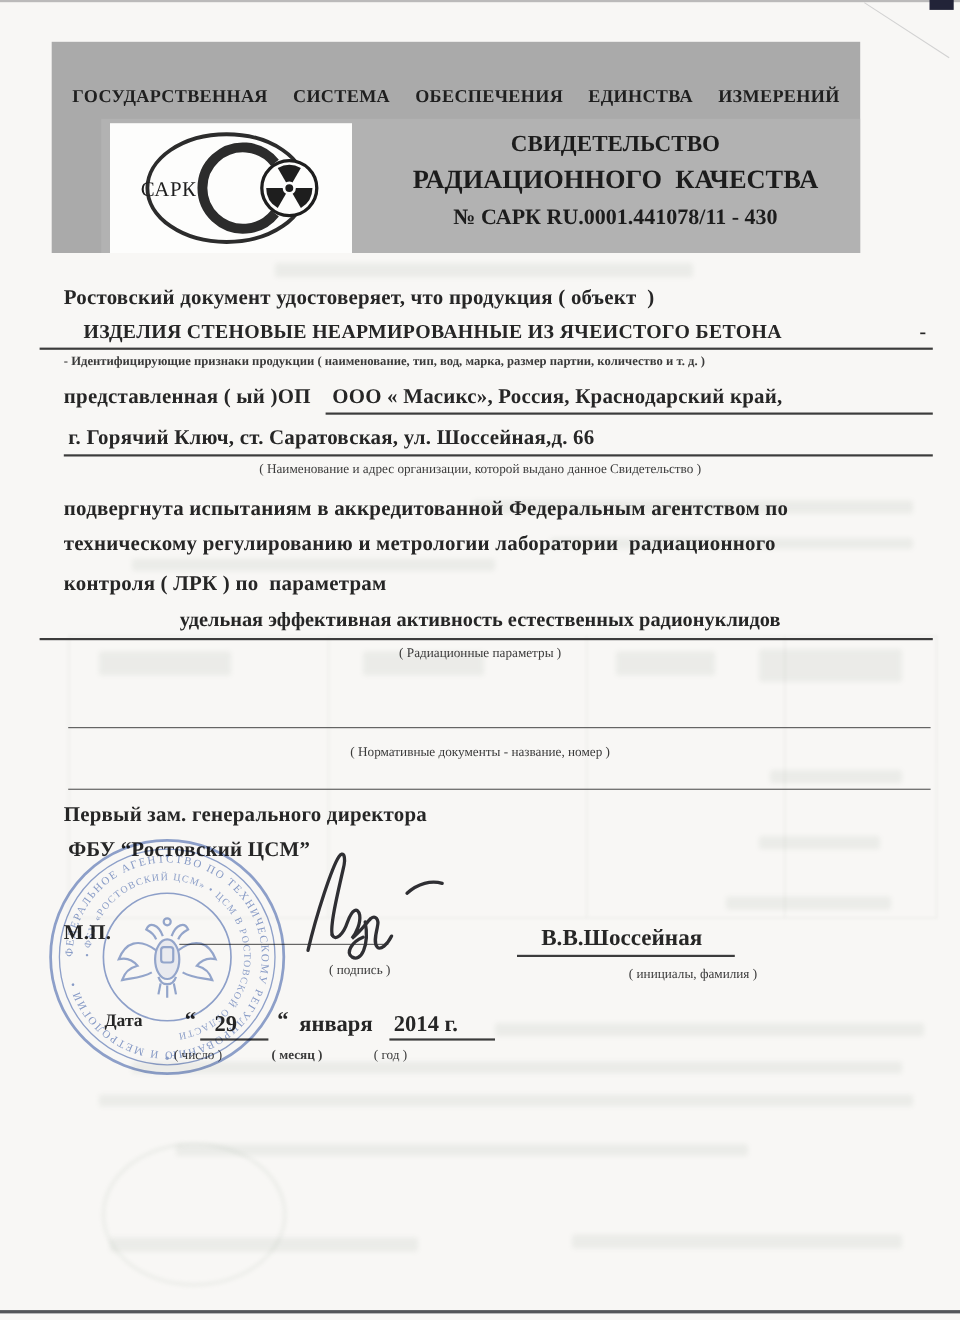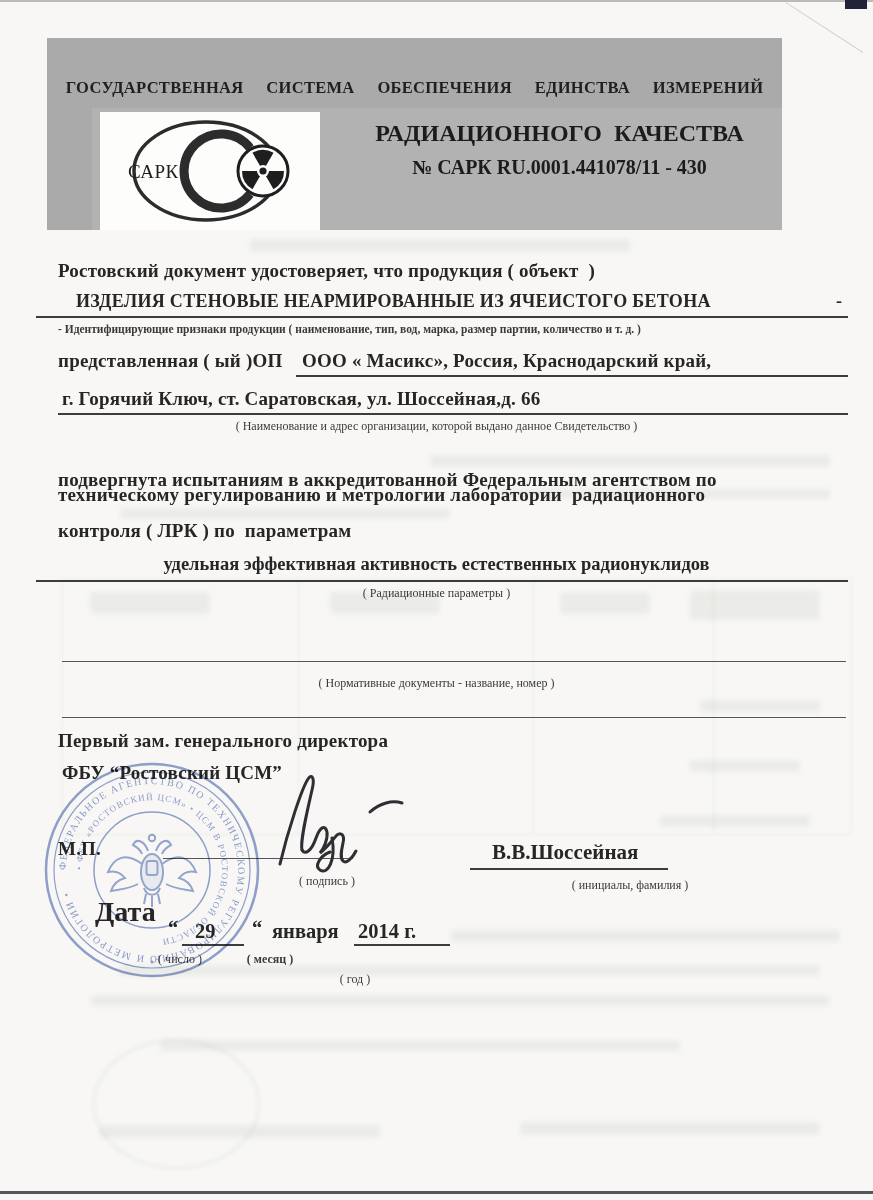--- a/index.html
+++ b/index.html
@@ -89,41 +89,42 @@
             <path d="M163,59 L173.5,40.8 A21,21 0 0 0 152.5,40.8 Z" transform="rotate(240 163 59)"></path>
           </g>
           <circle cx="163" cy="59" r="6" fill="#fdfdfc"></circle>
           <circle cx="163" cy="59" r="3.6" fill="#1e1e1e"></circle>
         </g>
         <text x="28" y="66" font-size="19" fill="#1e1e1e" letter-spacing="0.5">САРК</text>
       </svg>
     </div>
 
     <div class="cert-title">
+      <div class="l1 t">СВИДЕТЕЛЬСТВО</div>
       <div class="l2 t">РАДИАЦИОННОГО  КАЧЕСТВА</div>
       <div class="l3 t">№ САРК RU.0001.441078/11 - 430</div>
     </div>
   </div>
 
   <div class="abs body-line t" style="left:58px;top:260px;">Ростовский документ удостоверяет, что продукция ( объект  )</div>
 
   <div class="abs b t" style="left:76px;top:291px;font-size:18px;letter-spacing:.3px;text-align:right;">ИЗДЕЛИЯ СТЕНОВЫЕ НЕАРМИРОВАННЫЕ ИЗ ЯЧЕИСТОГО БЕТОНА</div>
   <div class="abs b" style="left:836px;top:291px;font-size:18px;">-</div>
   <div class="uline" style="left:36px;top:316px;width:812px;"></div>
   <div class="abs tiny t" style="left:58px;top:323px;">- Идентифицирующие признаки продукции ( наименование, тип, вод, марка, размер партии, количество и т. д. )</div>
 
   <div class="abs body-line t" style="left:58px;top:350px;">представленная ( ый )ОП</div>
   <div class="abs body-line t" style="left:302px;top:350px;">ООО « Масикс», Россия, Краснодарский край,</div>
   <div class="uline" style="left:296px;top:375px;width:552px;"></div>
 
   <div class="abs body-line t" style="left:62px;top:388px;">г. Горячий Ключ, ст. Саратовская, ул. Шоссейная,д. 66</div>
   <div class="uline" style="left:58px;top:413px;width:790px;"></div>
   <div class="abs small t center" style="left:0;top:419px;width:873px;font-weight:normal;">( Наименование и адрес организации, которой выдано данное Свидетельство )</div>
 
-  <div class="abs body-line t" style="left:58px;top:469px;">подвергнута испытаниям в аккредитованной Федеральным агентством по</div>
+  <div class="abs body-line t" style="left:58px;top:452px;">подвергнута испытаниям в аккредитованной Федеральным агентством по</div>
   <div class="abs body-line t" style="left:58px;top:520px;">контроля ( ЛРК ) по  параметрам</div>
   <div class="abs body-line t" style="left:58px;top:484px;">техническому регулированию и метрологии лаборатории  радиационного</div>
 
   <div class="abs b t center" style="left:0;top:554px;width:873px;font-size:18.5px;">удельная эффективная активность естественных радионуклидов</div>
   <div class="uline" style="left:36px;top:580px;width:812px;"></div>
   <div class="abs small t center" style="left:0;top:586px;width:873px;font-weight:normal;">( Радиационные параметры )</div>
 
 
   <div class="thinline" style="left:62px;top:661px;width:784px;"></div>
   <div class="abs small t center" style="left:0;top:676px;width:873px;font-weight:normal;">( Нормативные документы - название, номер )</div>
@@ -133,31 +134,31 @@
   <div class="abs body-line t" style="left:62px;top:762px;">ФБУ “Ростовский ЦСМ”</div>
 
   <div class="abs body-line t" style="left:58px;top:838px;">М.П.</div>
   <div class="thinline" style="left:163px;top:858px;width:190px;"></div>
   <div class="abs small t center" style="left:267px;top:874px;width:120px;font-weight:normal;">( подпись )</div>
 
   <div class="abs b t" style="left:492px;top:840px;font-size:21px;">В.В.Шоссейная</div>
   <div class="uline" style="left:470px;top:868px;width:198px;"></div>
   <div class="abs small t center" style="left:545px;top:878px;width:170px;font-weight:normal;">( инициалы, фамилия )</div>
 
-  <div class="abs b t" style="left:95px;top:896px;font-size:28px;">Дата</div>
+  <div class="abs b t" style="left:95px;top:920px;font-size:16px;">Дата</div>
   <div class="abs b t" style="left:168px;top:917px;font-size:20.5px;">“</div>
   <div class="abs b t" style="left:195px;top:920px;font-size:20.5px;">29</div>
   <div class="uline" style="left:182px;top:944px;width:62px;"></div>
   <div class="abs b t" style="left:252px;top:917px;font-size:20.5px;">“</div>
   <div class="abs b t" style="left:272px;top:920px;font-size:20.5px;">января</div>
   <div class="abs b t" style="left:358px;top:920px;font-size:20.5px;">2014 г.</div>
   <div class="uline" style="left:354px;top:944px;width:96px;"></div>
   <div class="abs small t center" style="left:135px;top:952px;width:90px;font-weight:normal;">( число )</div>
   <div class="abs small t center" style="left:225px;top:952px;width:90px;font-weight:bold;">( месяц )</div>
-  <div class="abs small t center" style="left:315px;top:952px;width:80px;font-weight:normal;margin-top:20px;">( год )</div>
+  <div class="abs small t center" style="left:315px;top:952px;width:80px;font-weight:normal;">( год )</div>
 
   <div class="stamp">
     <svg width="244" height="244" viewBox="0 0 244 244">
       <defs>
         <path id="ringOuter" d="M 122,122 m -86,0 a 86,86 0 1 1 172,0 a 86,86 0 1 1 -172,0"></path>
         <path id="ringInner" d="M 122,122 m -70,0 a 70,70 0 1 1 140,0 a 70,70 0 1 1 -140,0"></path>
       </defs>
       <g stroke="#7e95c9" fill="none" opacity="0.85">
         <circle cx="122" cy="122" r="106" stroke-width="2.5"></circle>
         <circle cx="122" cy="122" r="98" stroke-width="1.2"></circle>

